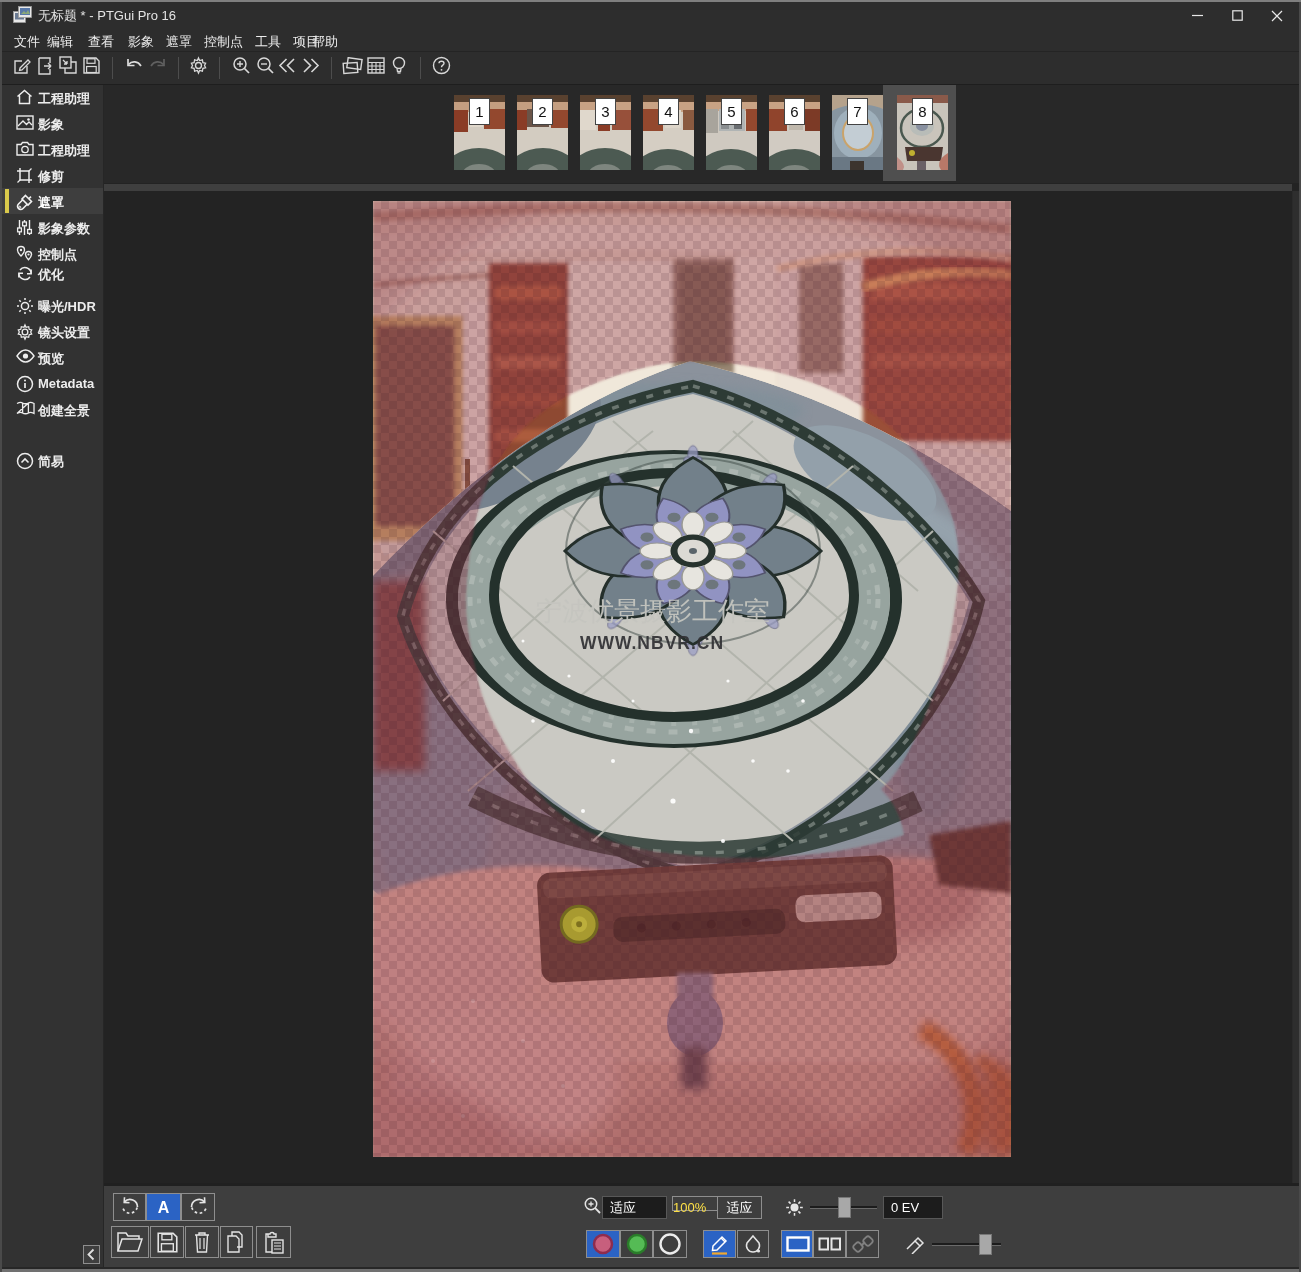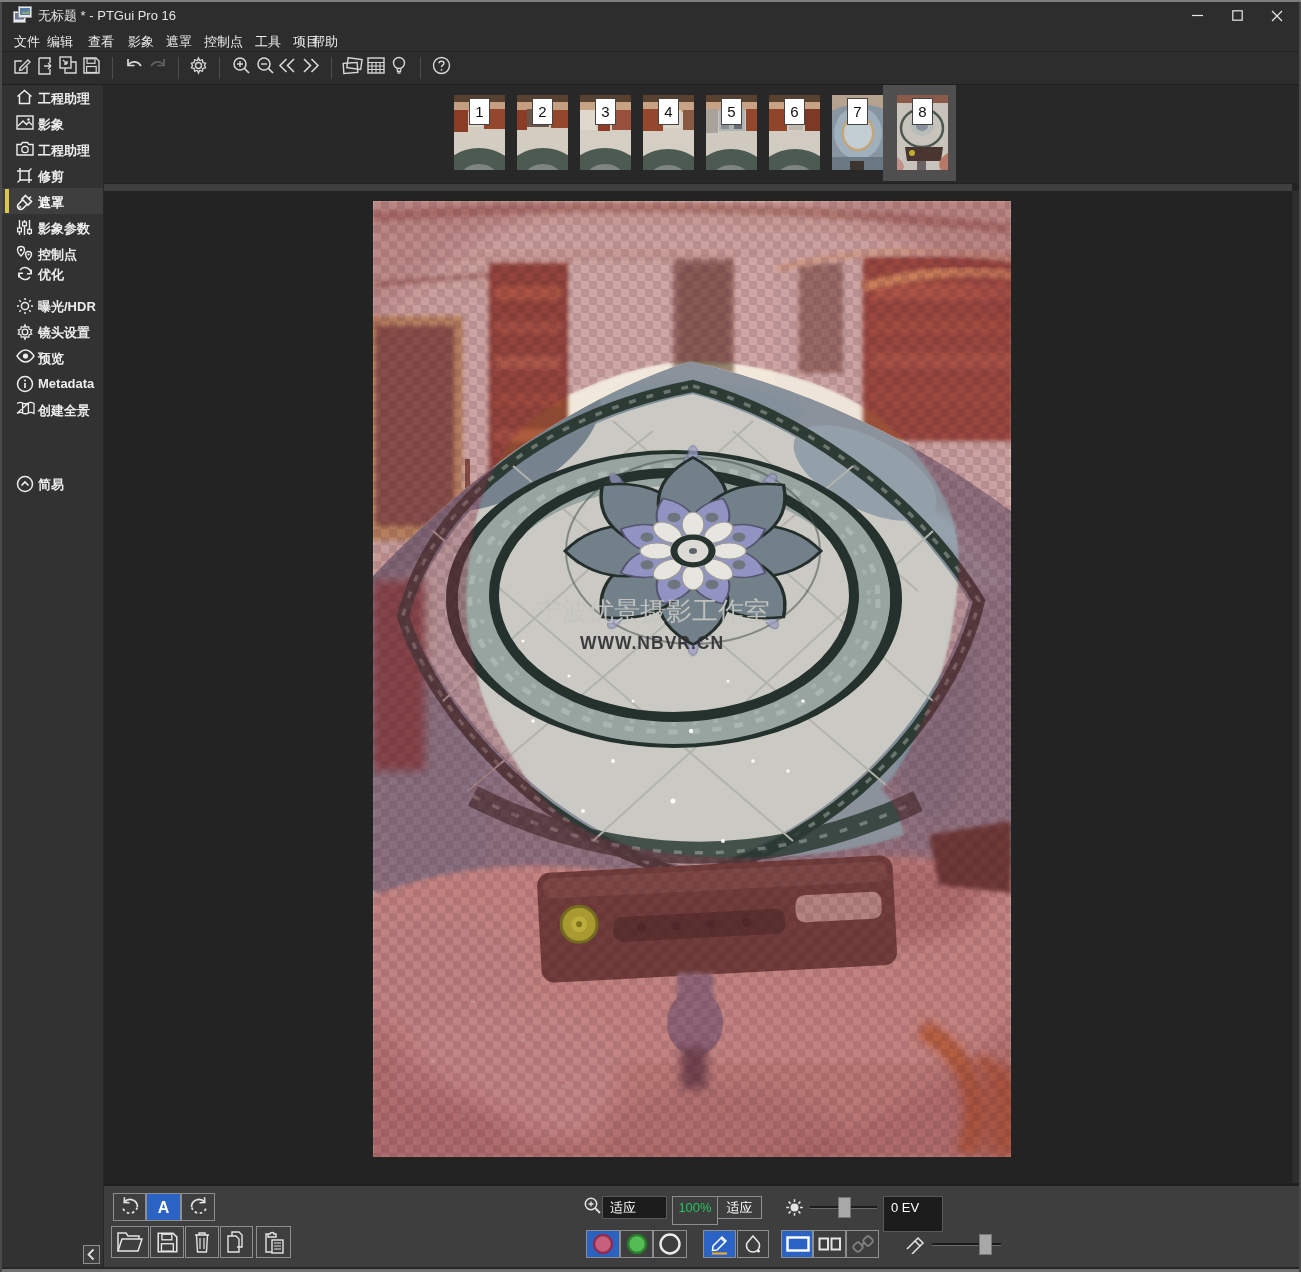--- a/index.html
+++ b/index.html
@@ -249,21 +249,21 @@
       <circle cx="9" cy="5.4" r="1" fill="#ededed"></circle>
     </svg>
   <span class="lbl">Metadata</span>
   </div>
 <div class="abs sb-item" style="top:396px">
   <svg width="19" height="15" viewBox="0 0 19 15">
       <path d="M1 2.5 C3.5 1.2 5.5 1.2 6.6 2 M6.6 2 C8 3 11 3 12.4 2 M12.4 2 C13.5 1.2 15.5 1.2 18 2.5 V12.5 C15.5 11.2 13.5 11.2 12.4 12 C11 13 8 13 6.6 12 C5.5 11.2 3.5 11.2 1 12.5 Z M6.6 2 V12 M12.4 2 V12" fill="none" stroke="#ededed" stroke-width="1.3"></path>
     </svg>
   <span class="lbl">创建全景</span>
   </div>
-<div class="abs sb-item" style="top:470px">
+<div class="abs sb-item" style="top:447px">
   <svg width="18" height="18" viewBox="0 0 18 18">
       <circle cx="9" cy="9" r="7.5" fill="none" stroke="#ededed" stroke-width="1.5"></circle>
       <path d="M5.5 10.5 L9 7 L12.5 10.5" fill="none" stroke="#ededed" stroke-width="1.6"></path>
     </svg>
   <span class="lbl">简易</span>
   </div>
 
 <div id="thumbstrip" class="abs"></div>
 <div class="thumbsel abs"></div>
 <div id="hscroll" class="abs"></div>
@@ -658,29 +658,29 @@
       <path d="M3.5 11 A7.5 7.5 0 0 1 16.5 5.8" fill="none" stroke="#e4e4e4" stroke-width="1.7"></path>
       <path d="M3.8 11.5 A7.5 7.5 0 0 0 18 12.5" fill="none" stroke="#e4e4e4" stroke-width="1.7" stroke-dasharray="2.6 2.6"></path>
       <path d="M16.5 1.2 L16.8 6.4 L11.5 6.8" fill="none" stroke="#e4e4e4" stroke-width="1.6"></path>
     </svg></div>
 <svg class="abs" style="left:583px;top:1196px" width="20" height="21" viewBox="0 0 20 21">
     <circle cx="8" cy="8" r="5.7" fill="none" stroke="#e4e4e4" stroke-width="1.5"></circle>
     <path d="M12.2 12.2 L17 17" stroke="#e4e4e4" stroke-width="1.8"></path>
     <path d="M5.5 8 H10.5 M8 5.5 V10.5" stroke="#e4e4e4" stroke-width="1.3"></path>
   </svg>
 <div class="abs dinput" style="left:602px;top:1196px;width:65px;height:23px">适应</div>
-<div class="abs pbtn" style="left:672px;top:1196px;width:46px;height:29px;color:#22c55e;font-size:13px;text-align:center;line-height:21px">100%</div>
+<div class="abs pbtn" style="left:672px;top:1196px;width:46px;height:15px;color:#fde047;font-size:13px;text-align:left;line-height:21px">100%</div>
 <div class="abs pbtn" style="left:717px;top:1196px;width:45px;height:23px;color:#fff;font-size:13px;text-align:center;line-height:21px">适应</div>
 <svg class="abs" style="left:785px;top:1198px" width="19" height="19" viewBox="0 0 19 19">
     <circle cx="9.5" cy="9.5" r="4" fill="#e4e4e4"></circle>
     <path d="M9.5 1.2 V4 M9.5 15 V17.8 M1.2 9.5 H4 M15 9.5 H17.8 M3.6 3.6 L5.6 5.6 M13.4 13.4 L15.4 15.4 M3.6 15.4 L5.6 13.4 M13.4 5.6 L15.4 3.6" stroke="#e4e4e4" stroke-width="1.5"></path>
   </svg>
 <div class="abs" style="left:810px;top:1206px;width:67px;height:2px;background:#1c1c1c;border-bottom:1px solid #6a6a6a"></div>
 <div class="abs" style="left:838px;top:1197px;width:11px;height:19px;background:#a8a8a8;border:1px solid #777"></div>
-<div class="abs dinput" style="left:883px;top:1196px;width:60px;height:36px">0 EV</div>
+<div class="abs dinput" style="left:883px;top:1196px;width:60px;height:23px">0 EV</div>
 
 <div class="abs pbtn" style="left:111px;top:1226px;width:38px;height:32px">
   <svg width="26" height="22" viewBox="0 0 26 22" style="margin:4px 0 0 5px">
       <path d="M1 20 V2 H9 L11 5 H22 V8" fill="none" stroke="#e4e4e4" stroke-width="1.5"></path>
       <path d="M1 20 L5 8 H25 L21 20 Z" fill="none" stroke="#e4e4e4" stroke-width="1.5"></path>
     </svg></div>
 <div class="abs pbtn" style="left:150px;top:1226px;width:34px;height:32px">
   <svg width="21" height="21" viewBox="0 0 17 17" style="margin:5px 0 0 6px">
       <path d="M1 1 H13 L16 4 V16 H1 Z" fill="none" stroke="#e4e4e4" stroke-width="1.3"></path>
       <rect x="4" y="1.8" width="8" height="4.5" fill="none" stroke="#e4e4e4" stroke-width="1.1"></rect>

